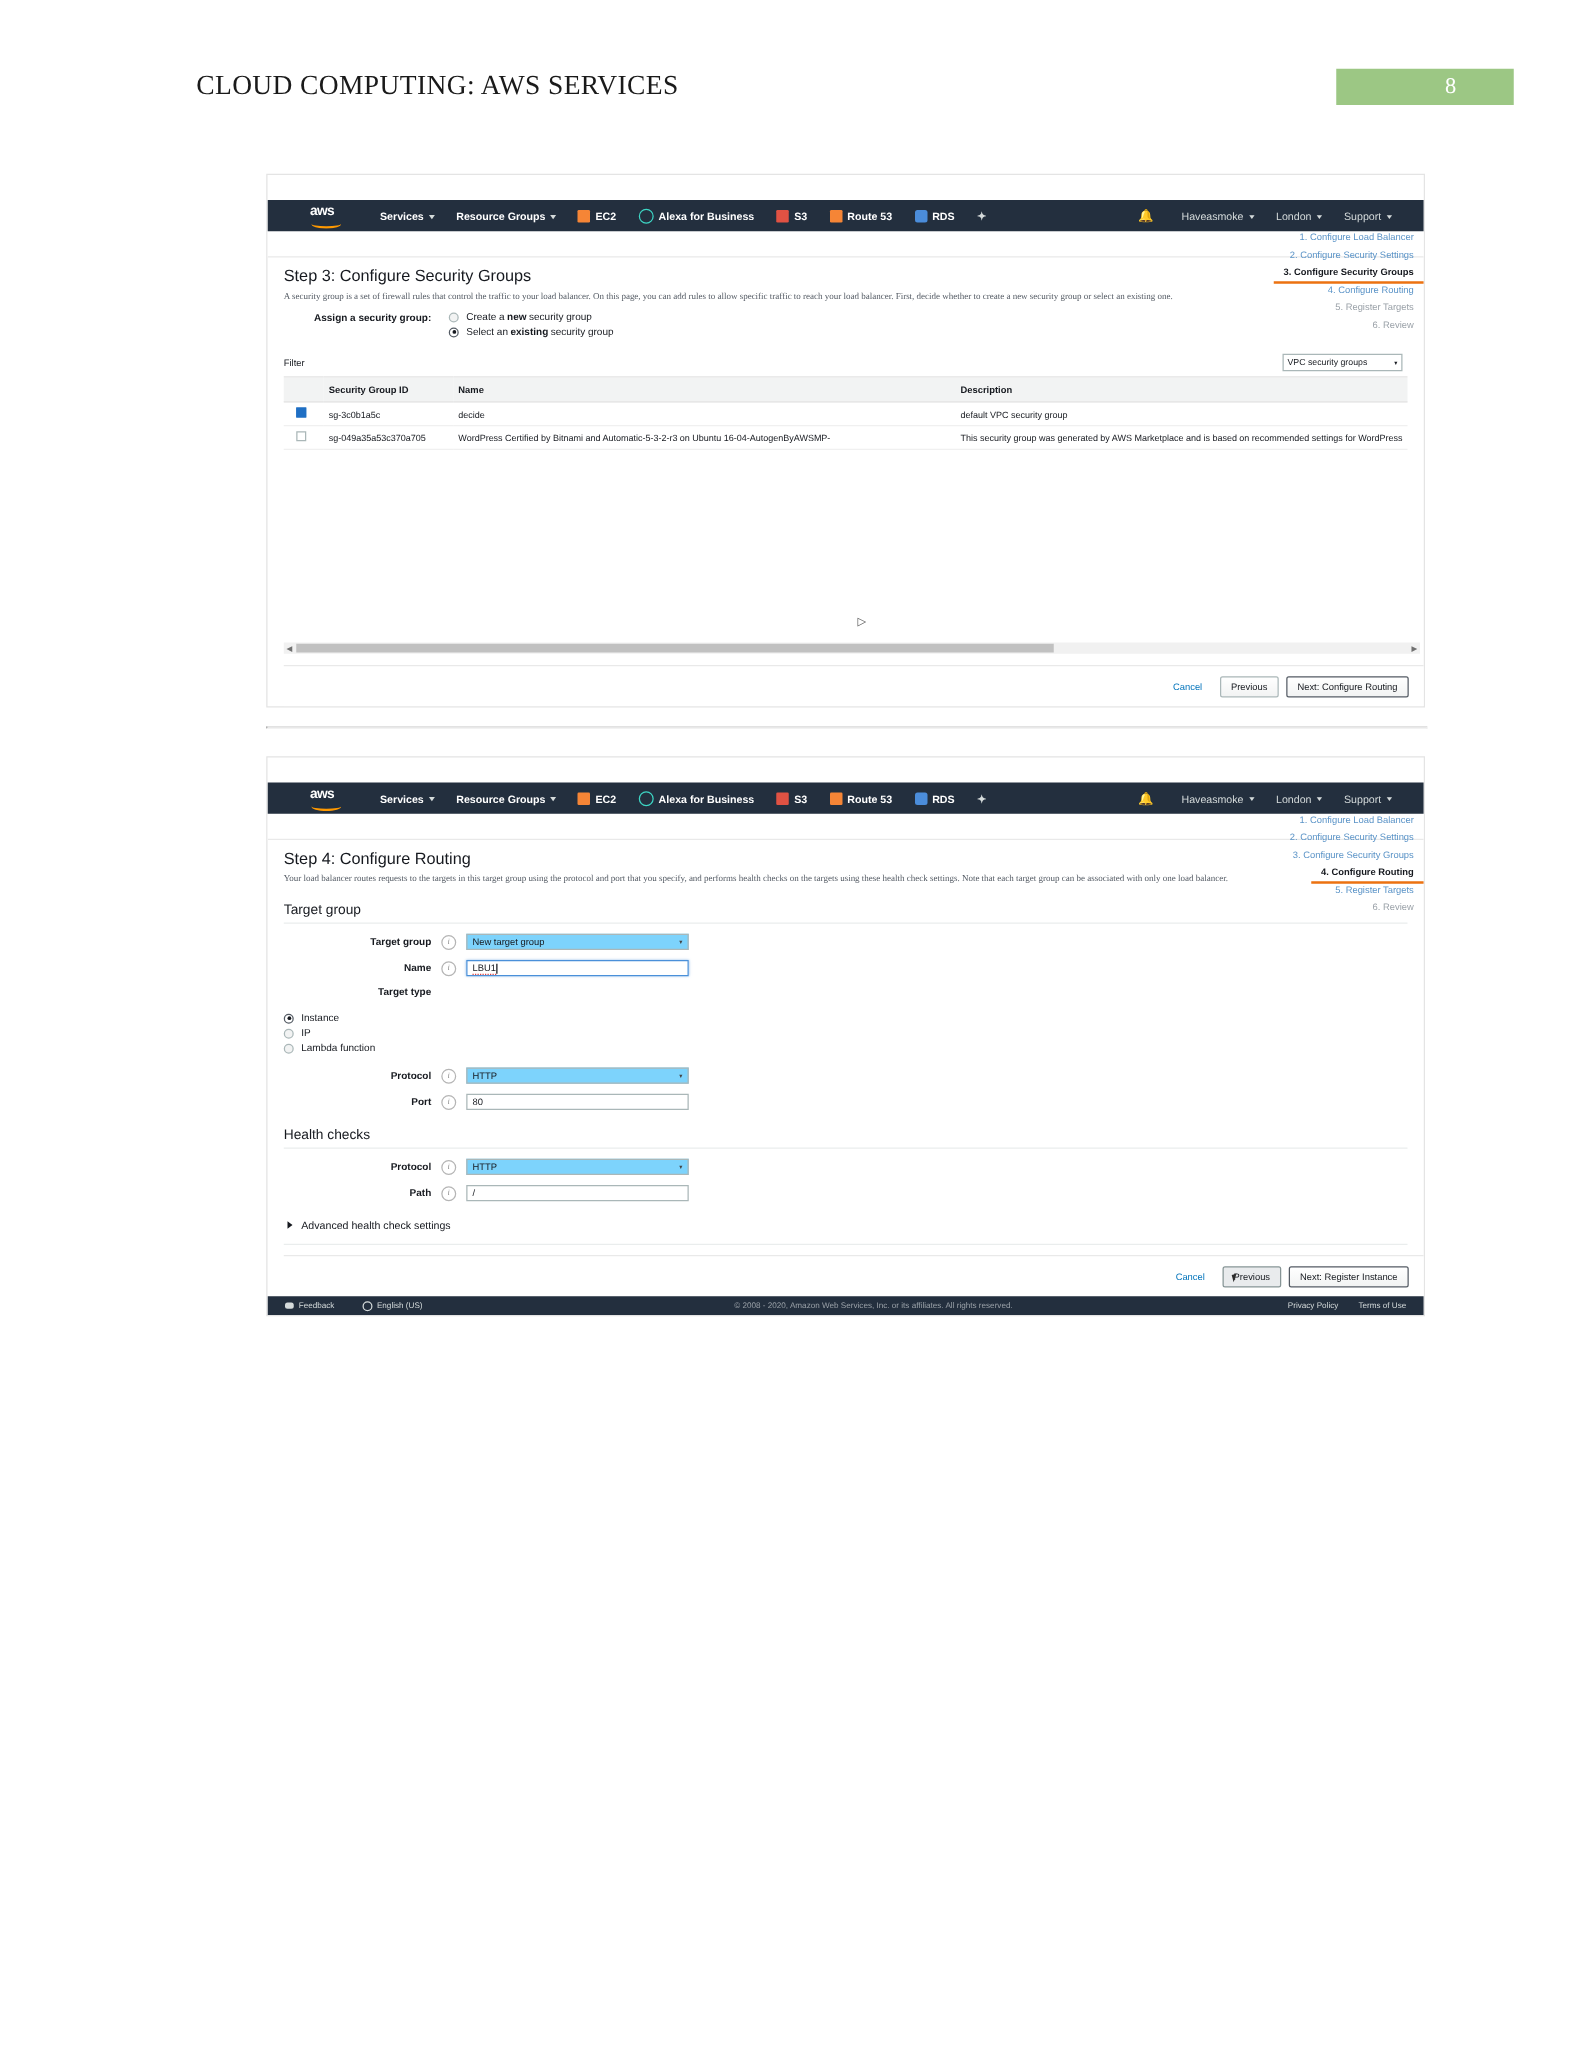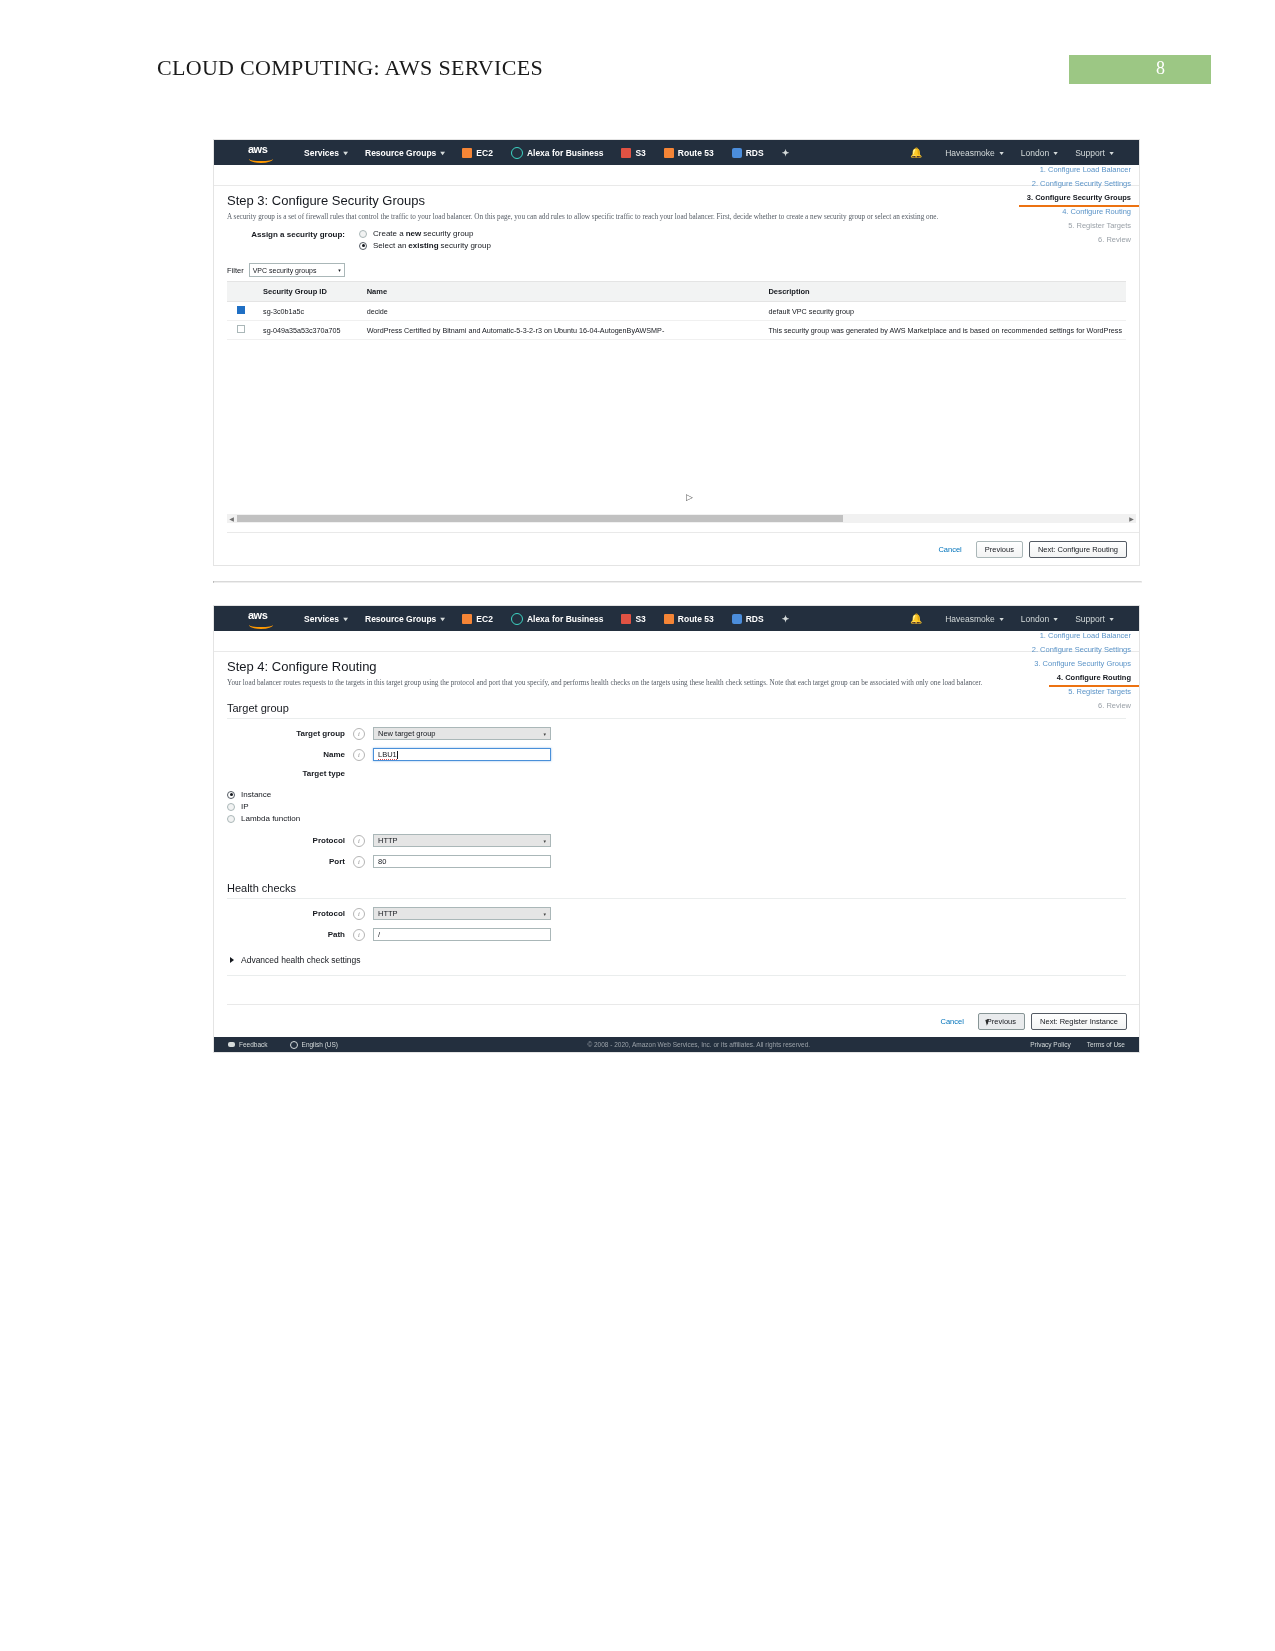--- a/index.html
+++ b/index.html
@@ -65,20 +65,21 @@
   
   .aws-nav {
     height: 25px;
     background: #232f3e;
     display: flex;
     align-items: center;
     position: relative;
     font-size: 8.5px;
     color: #ffffff;
     font-weight: bold;
+    margin-top: 20px;
   }
   .aws-logo {
     margin-left: 34px;
     margin-right: 28px;
     position: relative;
     width: 28px;
     height: 18px;
   }
   .aws-logo .aws-word {
     font-size: 11px;
@@ -212,21 +213,21 @@
     left: 1.5px; top: 1.5px;
     width: 3px; height: 3px;
     border-radius: 50%;
     background: #16191f;
   }
   .radio-line b { font-weight: bold; margin: 0 2px; }
 
   
   .filter-row {
     display: flex;
-    justify-content: flex-start;
+    justify-content: space-between;
     align-items: center;
     margin: 10px 4px 4px 0;
     font-size: 7.5px;
     color: #16191f;
   }
   .filter-select {
     margin-left: 5px;
     border: 1px solid #aab7b8;
     background: #fff;
     height: 12px;
@@ -371,21 +372,21 @@
     text-align: center;
     margin: 0 8px;
     font-style: italic;
     font-family: "Liberation Serif", serif;
     flex: none;
   }
   .sel {
     width: 178px;
     height: 13px;
     border: 1px solid #aab7b8;
-    background: #e5e5e5;
+    background: #7dd3fc;
     display: flex;
     align-items: center;
     justify-content: space-between;
     padding: 0 4px;
     font-size: 7.5px;
     color: #16191f;
     box-sizing: border-box;
   }
   .sel .caret { font-size: 5px; color: #444; }
   .inp {

